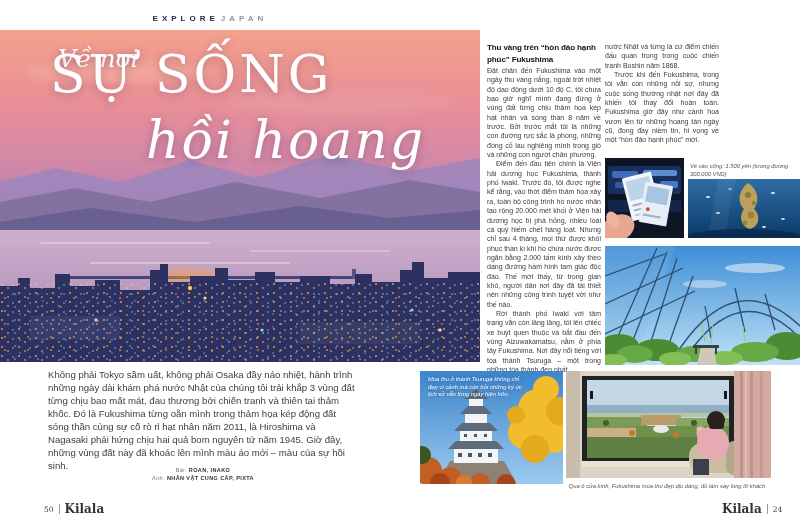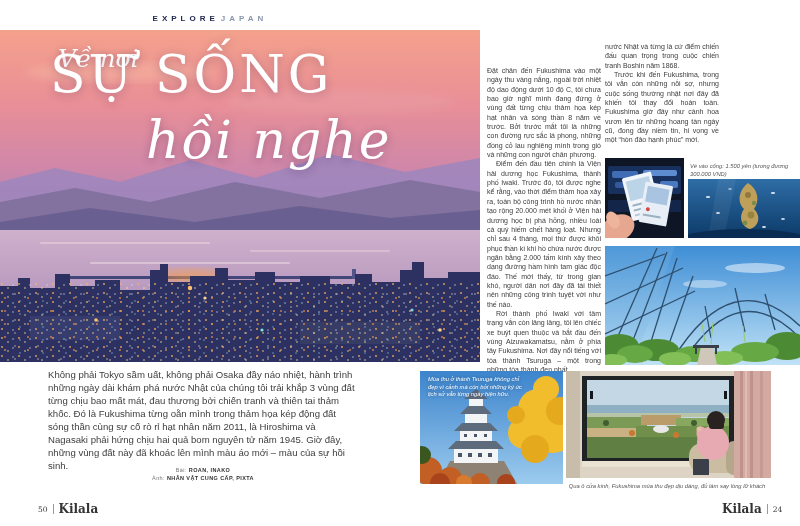--- a/index.html
+++ b/index.html
@@ -30,21 +30,21 @@
            font-size:9.6px; line-height:13px; color:#3e3e3e; }
   .credits { position:absolute; left:48px; top:466px; width:310px; text-align:center;
              font-size:5.5px; letter-spacing:.4px; color:#777; line-height:8px; }
   .credits b { color:#333; }
 
   
   .foot { position:absolute; top:502px; display:flex; align-items:center; color:#333; }
   .foot .num { font-size:7.5px; font-family:"DejaVu Serif", serif; }
   .foot .div { width:0; height:10px; border-left:1px solid #9a9a9a; margin:0 5px; }
   .foot .brand { font-size:12px; font-weight:bold; font-family:"DejaVu Serif", serif; }
-  .foot-l { left:38px; }
+  .foot-l { left:44px; }
   .foot-r { left:722px; }
 
   
   .heading { position:absolute; left:487px; top:42px; width:120px;
              font-size:8.1px; font-weight:bold; letter-spacing:-.15px;
              line-height:11.5px; color:#141414; }
   .col { position:absolute; width:114px; font-size:7px; line-height:9.35px;
          text-align:justify; color:#3c3c3c; overflow:hidden; }
   .col-1 { left:487px; top:66px; height:312px; }
   .col-2 { left:605px; top:42px; height:112px; }
@@ -124,40 +124,41 @@
       <rect x="0" y="262" width="480" height="70" fill="url(#lights2)" opacity=".8"></rect>
       <circle cx="190" cy="258" r="2.2" fill="#ffc070"></circle>
         <circle cx="205" cy="268" r="1.6" fill="#ffd890"></circle>
       <circle cx="96" cy="290" r="1.8" fill="#ffc070"></circle>
         <circle cx="262" cy="300" r="1.6" fill="#7fe4da"></circle>
       <circle cx="412" cy="280" r="1.6" fill="#7fd4e4"></circle>
         <circle cx="440" cy="300" r="1.8" fill="#ffcf86"></circle>
     </svg>
     <div class="t-venoi">Về nơi</div>
     <div class="t-susong">SỰ SỐNG</div>
-    <div class="t-hoisinh">hồi nghe</div>
+    <div class="t-hoisinh">hồi hoang</div>
   </div>
 
   <div class="intro">Không phải Tokyo sầm uất, không phải Osaka đầy náo nhiệt, hành trình những ngày dài khám phá nước Nhật của chúng tôi trải khắp 3 vùng đất từng chịu bao mất mát, đau thương bởi chiến tranh và thiên tai thảm khốc. Đó là Fukushima từng oằn mình trong thảm họa kép động đất sóng thần cùng sự cố rò rỉ hạt nhân năm 2011, là Hiroshima và Nagasaki phải hứng chịu hai quả bom nguyên tử năm 1945. Giờ đây, những vùng đất này đã khoác lên mình màu áo mới – màu của sự hồi sinh.</div>
   <div class="credits">
     <div><span>Bài:</span> <b>ROAN, INAKO</b></div>
     <div><span>Ảnh:</span> <b>NHÂN VẬT CUNG CẤP, PIXTA</b></div>
   </div>
 
   <div class="foot foot-l">
     <span class="num">50</span>
     <span class="div"></span>
     <span class="brand">Kilala</span>
   </div>
   <div class="foot foot-r">
     <span class="brand">Kilala</span>
     <span class="div"></span>
     <span class="num">24</span>
   </div>
 
+  <div class="heading">Thu vàng trên “hòn đảo hạnh phúc” Fukushima</div>
   <div class="col col-1">
     <p>Đặt chân đến Fukushima vào một ngày thu vàng nắng, ngoài trời nhiệt độ dao động dưới 10 độ C, tôi chưa bao giờ nghĩ mình đang đứng ở vùng đất từng chịu thảm họa kép hạt nhân và sóng thần 8 năm về trước. Bởi trước mắt tôi là những con đường rực sắc lá phong, những đồng cỏ lau nghiêng mình trong gió và những con người chân phương.</p>
     <p>Điểm đến đầu tiên chính là Viện hải dương học Fukushima, thành phố Iwaki. Trước đó, tôi được nghe kể rằng, vào thời điểm thảm họa xảy ra, toàn bộ công trình hồ nước nhân tạo rộng 20.000 mét khối ở Viện hải dương học bị phá hỏng, nhiều loài cá quý hiếm chết hàng loạt. Nhưng chỉ sau 4 tháng, mọi thứ được khôi phục thần kì khi hồ chứa nước được ngăn bằng 2.000 tấm kính xây theo dạng đường hầm hình tam giác độc đáo. Thế mới thấy, từ trong gian khó, người dân nơi đây đã tái thiết nên những công trình tuyệt vời như thế nào.</p>
     <p>Rời thành phố Iwaki với tâm trạng vẫn còn lâng lâng, tôi lên chiếc xe buýt quen thuộc và bắt đầu đến vùng Aizuwakamatsu, nằm ở phía tây Fukushima. Nơi đây nổi tiếng với tòa thành Tsuruga – một trong những tòa thành đẹp nhất</p>
   </div>
   <div class="col col-2">
     <p>nước Nhật và từng là cứ điểm chiến đấu quan trọng trong cuộc chiến tranh Boshin năm 1868.</p>
     <p>Trước khi đến Fukushima, trong tôi vẫn còn những nỗi sợ, nhưng cuộc sống thường nhật nơi đây đã khiến tôi thay đổi hoàn toàn. Fukushima giờ đây như cành hoa vươn lên từ những hoang tàn ngày cũ, đong đầy niềm tin, hi vọng về một “hòn đảo hạnh phúc” mới.</p>
   </div>
 

